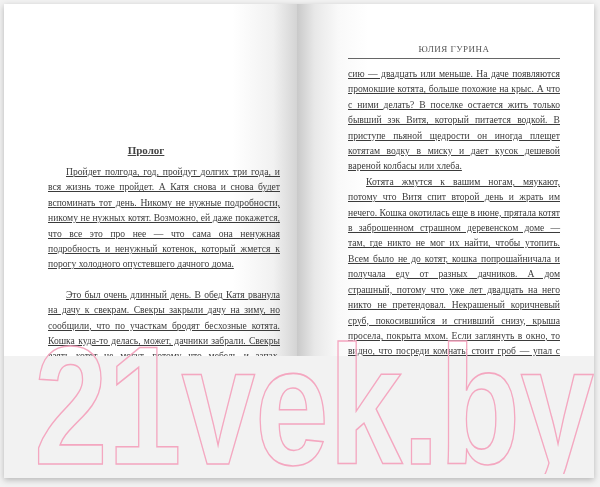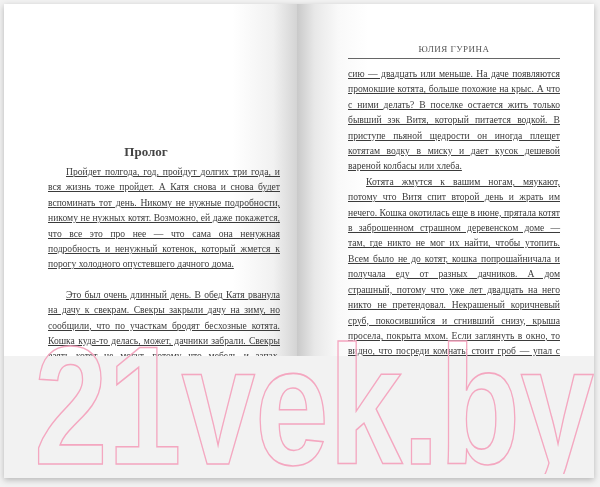--- a/index.html
+++ b/index.html
@@ -31,21 +31,21 @@
       line-height: 15.4px;
       text-align: justify;
       color: #3b3b3b;
       text-decoration: underline;
     }
     .text p { margin: 0; text-indent: 18px; }
     .text p.noindent { text-indent: 0; }
     .text p + p.gap { margin-top: 15px; }
     .chapter-title {
       position: absolute; left: 0; width: 284px; top: 140px;
-      text-align: center; font-weight: bold; font-size: 13px; color: #444;
+      text-align: center; font-weight: bold; font-size: 11px; color: #444; text-decoration: underline;
     }
     .left-text { left: 44px; top: 160px; width: 232px; }
     .page-num { position: absolute; font-size: 11px; color: #444; }
     .page-num-left { left: 240px; top: 435px; }
     .page-num-right { left: 50px; top: 455px; }
     .running-head {
       position: absolute; left: 51px; top: 40px; width: 212px;
       text-align: center; font-size: 9px; letter-spacing: 0.5px; color: #555;
     }
     .head-rule {

